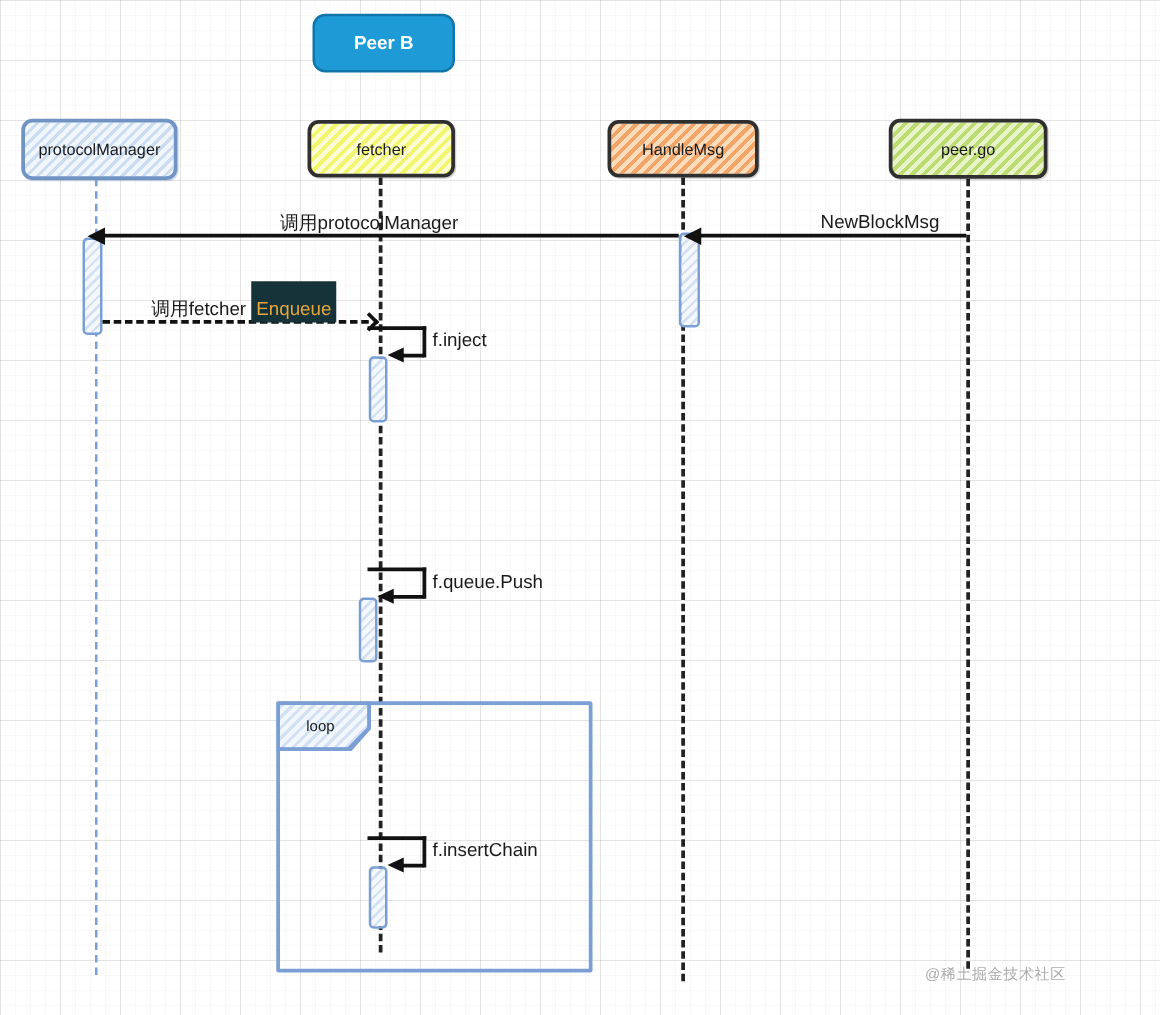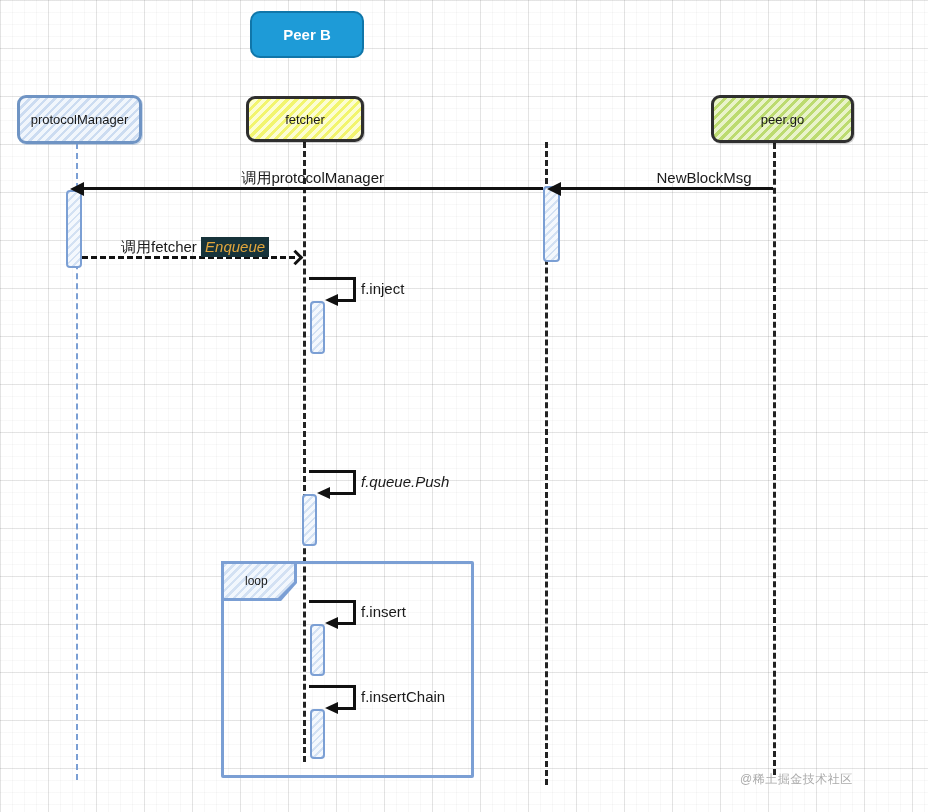--- a/index.html
+++ b/index.html
@@ -51,21 +51,21 @@
   }
   .fetcher-box {
     left: 246px; top: 96px; width: 118px; height: 46px;
     background: repeating-linear-gradient(135deg, var(--yellow-fill, #f2f56e) 0 3px, #fcfdd3 3px 6.5px);
   }
   .handle-box {
     left: 486px; top: 96px; width: 121px; height: 46px;
     background: repeating-linear-gradient(135deg, var(--orange-fill, #f2a566) 0 3px, #fbdcbd 3px 6.5px);
   }
   .peergo-box {
-    left: 711px; top: 95px; width: 143px; height: 48px;
+    left: 711px; top: 95px; width: 127px; height: 48px;
     background: repeating-linear-gradient(135deg, var(--green-fill, #bcdb70) 0 3px, #e9f3ca 3px 6.5px);
   }
 
   
   .lifeline { width: 0; z-index: 1; }
   .lifeline.dark { border-left: 3px dashed #222; }
   .lifeline.blue { border-left: 2.5px dashed var(--blue-accent, #7b9fd4); }
   .ll-pm      { left: 76px;  top: 143px; height: 637px; }
   .ll-fetcher { left: 303px; top: 142px; height: 620px; }
   .ll-handle  { left: 545px; top: 142px; height: 643px; }
@@ -90,32 +90,31 @@
   .dashline { height: 0; border-top: 3px dashed var(--arrow-color, #111); z-index: 4; }
   .chevron-right {
     width: 11px; height: 11px; z-index: 5;
     border-top: 3px solid var(--arrow-color, #111);
     border-right: 3px solid var(--arrow-color, #111);
     transform: rotate(45deg);
   }
 
   .msg-label { font-size: 15px; z-index: 7; white-space: nowrap; }
   .lbl-newblock { left: 624px; top: 169px; width: 160px; text-align: center; }
-  .lbl-callpm   { left: 224px; top: 169px; width: 160px; text-align: right; }
+  .lbl-callpm   { left: 224px; top: 169px; width: 160px; text-align: left; }
   .lbl-callfetcher { left: 121px; top: 238px; }
   .hl-chip {
     background: var(--highlight-bg, #17333a);
     color: var(--highlight-text, #e2a63c);
-    padding: 1px 4px 2px 4px;
-    font-style: italic;
-  }
-
-  
-  .selfcall { left: 301px; width: 170px; height: 92px; z-index: 4; margin-top: 16px; }
-  .sc1 { top: 261px; } .sc2 { top: 357px; } .sc3 { top: 454px; font-style: italic; }
+    padding: 14px 4px 2px 4px;
+  }
+
+  
+  .selfcall { left: 286px; width: 170px; height: 92px; z-index: 4; }
+  .sc1 { top: 261px; } .sc2 { top: 357px; } .sc3 { top: 454px; }
   .sc4 { top: 584px; } .sc5 { top: 669px; }
   .sc-top    { left: 8px;  top: 0;    width: 47px; height: 3px; background: #111; }
   .sc-right  { left: 52px; top: 0;    width: 3px;  height: 25px; background: #111; }
   .sc-return { left: 34px; top: 22px; width: 19px; height: 3px;  background: #111; }
   .sc-head   { left: 24px; top: 16.5px; position: absolute; width: 0; height: 0;
                border-top: 6.5px solid transparent; border-bottom: 6.5px solid transparent;
                border-right: 13px solid #111; }
   .sc-bar {
     position: absolute; left: 9px; top: 24px; width: 15px;
     border: 2.5px solid var(--blue-accent, #7b9fd4);
@@ -160,20 +159,23 @@
   <div class="abs peer-box peer-b">
     <span>Peer B</span>
   </div>
 
   <div class="abs sketch-box pm-box">
     <span>protocolManager</span>
   </div>
   <div class="abs sketch-box fetcher-box">
     <span>fetcher</span>
   </div>
+  <div class="abs sketch-box handle-box">
+    <span>HandleMsg</span>
+  </div>
   <div class="abs sketch-box peergo-box">
     <span>peer.go</span>
   </div>
 
   <div class="abs lifeline blue ll-pm"></div>
   <div class="abs lifeline dark ll-fetcher"></div>
   <div class="abs lifeline dark ll-handle"></div>
   <div class="abs lifeline dark ll-peergo"></div>
 
   <div class="abs loop-box"></div>
@@ -212,28 +214,20 @@
 
   <div class="abs selfcall sc3">
     <div class="sc-top"></div>
     <div class="sc-right"></div>
     <div class="sc-return"></div>
     <div class="sc-head"></div>
     <div class="sc-bar"></div>
     <div class="sc-label">f.queue.Push</div>
   </div>
 
-  <div class="abs selfcall sc4">
-    <div class="sc-top"></div>
-    <div class="sc-right"></div>
-    <div class="sc-return"></div>
-    <div class="sc-head"></div>
-    <div class="sc-bar"></div>
-    <div class="sc-label">f.insert</div>
-  </div>
 
   <div class="abs selfcall sc5">
     <div class="sc-top"></div>
     <div class="sc-right"></div>
     <div class="sc-return"></div>
     <div class="sc-head"></div>
     <div class="sc-bar"></div>
     <div class="sc-label">f.insertChain</div>
   </div>
 

